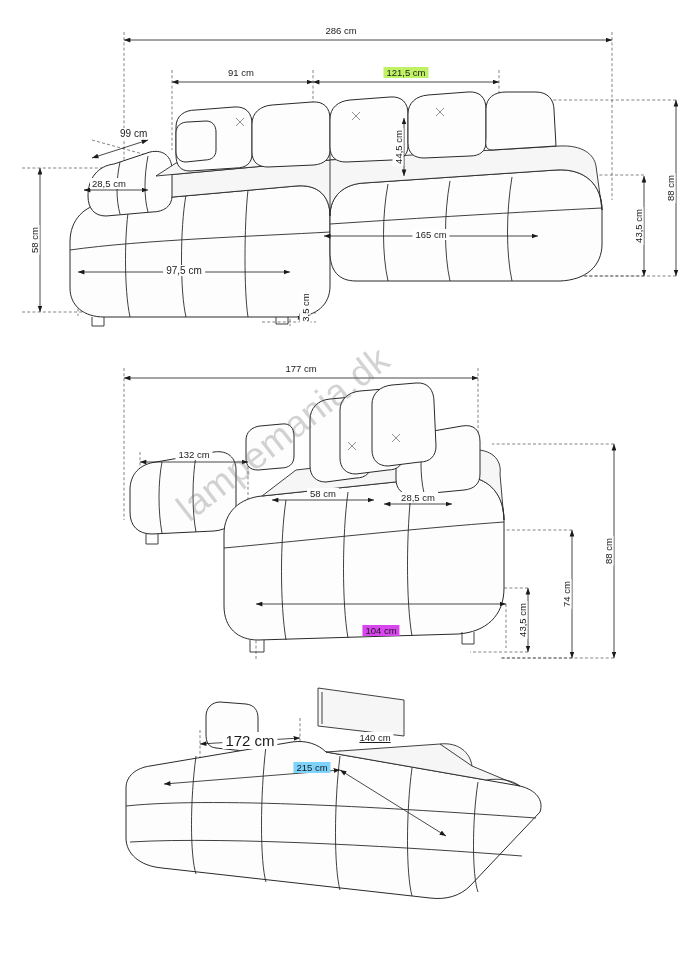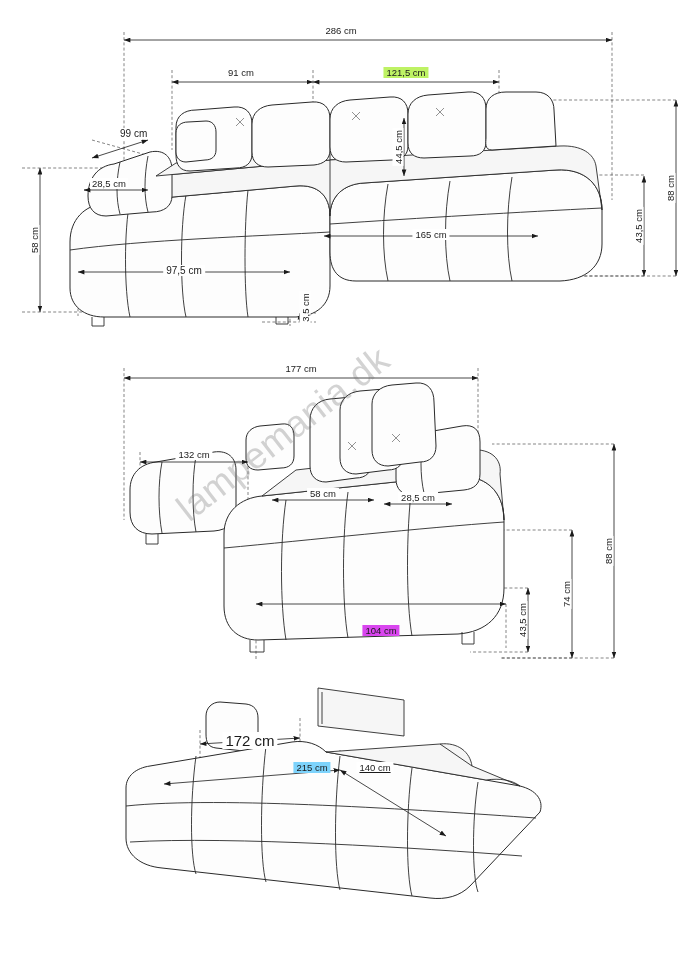--- a/index.html
+++ b/index.html
@@ -237,18 +237,18 @@
   <span style="position:absolute;left:194px;top:449px;transform:translateX(-50%);font-size:9.5px;color:#1a1a1a;background:#fff;padding:0 3px;">132 cm</span>
   <span style="position:absolute;left:323px;top:488px;transform:translateX(-50%);font-size:9.5px;color:#1a1a1a;background:#fff;padding:0 3px;">58 cm</span>
   <span style="position:absolute;left:418px;top:492px;transform:translateX(-50%);font-size:9.5px;color:#1a1a1a;background:#fff;padding:0 3px;">28,5 cm</span>
   <span style="position:absolute;left:381px;top:592px;transform:translateX(-50%);font-size:9.5px;color:#1a1a1a;background:#d946ef;padding:0 3px;margin-top:33px;">104 cm</span>
   <span style="position:absolute;left:522px;top:620px;transform:translate(-50%,-50%) rotate(-90deg);font-size:9.5px;color:#1a1a1a;background:#fff;padding:0 2px;">43,5 cm</span>
   <span style="position:absolute;left:566px;top:594px;transform:translate(-50%,-50%) rotate(-90deg);font-size:9.5px;color:#1a1a1a;background:#fff;padding:0 2px;">74 cm</span>
   <span style="position:absolute;left:608px;top:551px;transform:translate(-50%,-50%) rotate(-90deg);font-size:9.5px;color:#1a1a1a;background:#fff;padding:0 2px;">88 cm</span>
 
   <span style="position:absolute;left:250px;top:732px;transform:translateX(-50%);font-size:15px;color:#1a1a1a;background:#fff;padding:0 3px;">172 cm</span>
   <span style="position:absolute;left:312px;top:762px;transform:translateX(-50%);font-size:9.5px;color:#1a1a1a;background:#7dd3fc;padding:0 3px;">215 cm</span>
-  <span style="position:absolute;left:375px;top:762px;transform:translateX(-50%);font-size:9.5px;color:#1a1a1a;background:#fff;padding:0 3px;text-decoration:underline;">140 cm</span>
+  <span style="position:absolute;left:375px;top:732px;transform:translateX(-50%);font-size:9.5px;color:#1a1a1a;background:#fff;padding:0 3px;text-decoration:underline;">140 cm</span>
 </div>
 
 <div class="wm">lampemania.dk</div>
 
 </div>
 
 </body></html>

